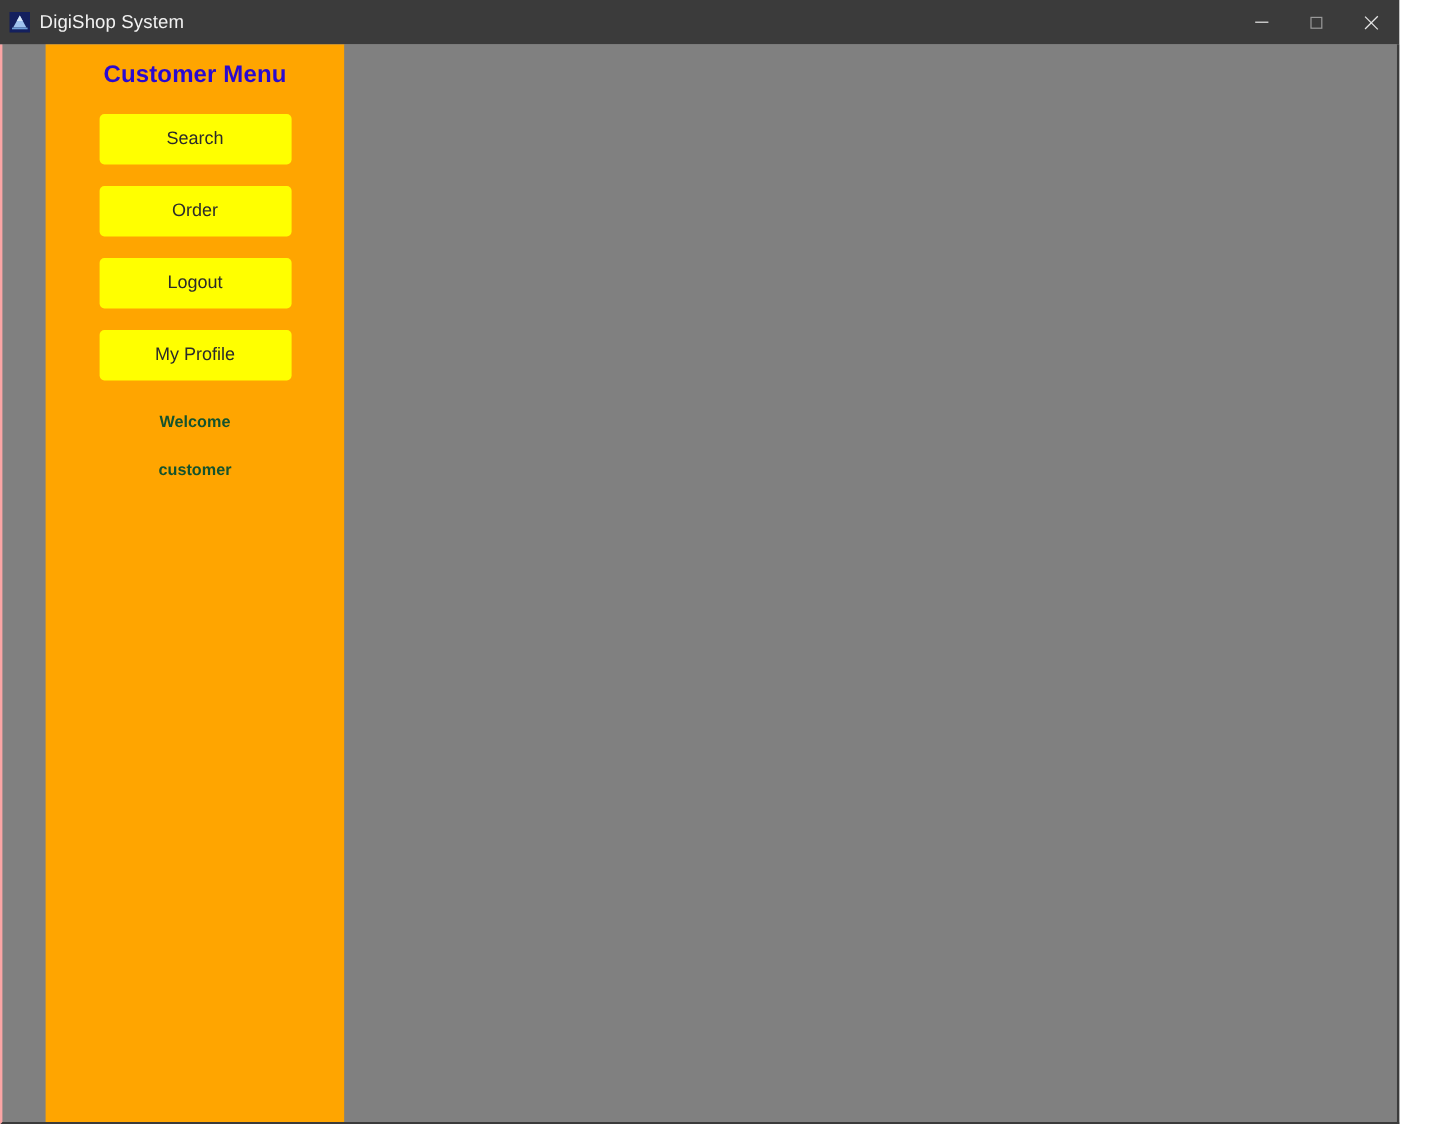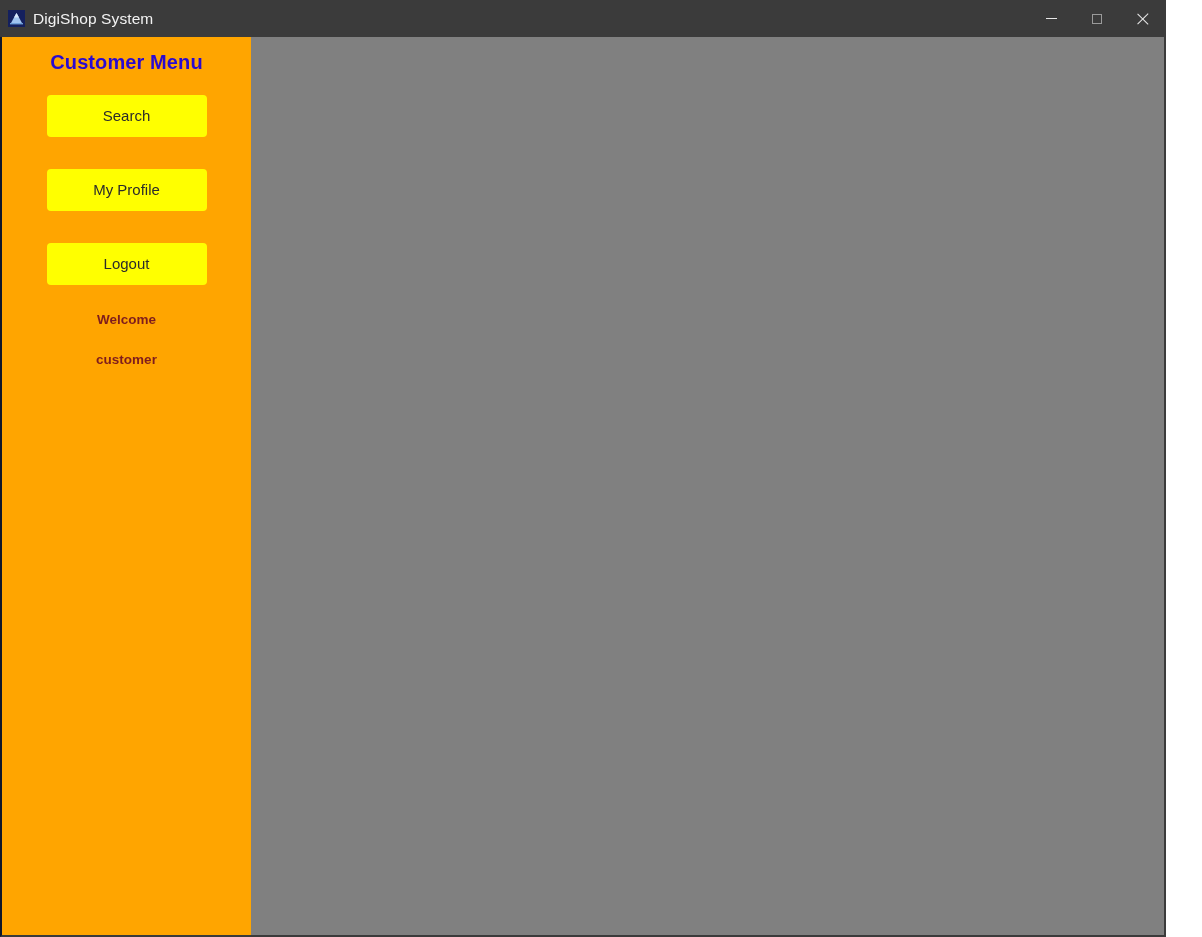--- a/index.html
+++ b/index.html
@@ -109,26 +109,27 @@
     transform-origin: 50% 50%;
   }
   .glyph-close::before { transform: translate(-50%, -1.5px) rotate(45deg); }
   .glyph-close::after  { transform: translate(-50%, -1.5px) rotate(-45deg); }
 
   
   .client {
     flex: 1 1 auto;
     display: flex;
     position: relative;
-    border-left: 2px solid #0f172a;
+    border-left: 2px solid #fca5a5;
     border-right: 2px solid #3b3b3b;
     border-bottom: 2px solid #3b3b3b;
     box-sizing: border-box;
     background: #808080;
     min-height: 0;
+    padding-left: 36px;
   }
 
   .sidebar {
     width: 249px;
     min-width: 249px;
     background: #ffa500;
     display: flex;
     flex-direction: column;
     align-items: center;
     box-sizing: border-box;
@@ -143,21 +144,21 @@
     margin-bottom: 0;
     text-align: center;
     letter-spacing: 0.1px;
     font-family: "Liberation Sans", sans-serif;
   }
 
   .menu-buttons {
     margin-top: 21px;
     display: flex;
     flex-direction: column;
-    gap: 32px;
+    gap: 18px;
     width: 160px;
   }
 
   .menu-btn {
     width: 160px;
     height: 42px;
     background: #ffff00;
     border: none;
     border-radius: 4px;
     color: #2b2b2b;
@@ -169,21 +170,21 @@
     cursor: pointer;
     display: block;
   }
 
   .welcome-block {
     margin-top: 27px;
     width: 160px;
     text-align: center;
   }
   .welcome-line {
-    color: #7f1d1d;
+    color: #14532d;
     font-size: 13.5px;
     font-weight: bold;
     line-height: 16px;
     font-family: "Liberation Sans", sans-serif;
   }
   .welcome-line.second { margin-top: 24px; }
 
   .content-area {
     flex: 1 1 auto;
     background: #808080;
@@ -220,22 +221,23 @@
     </div>
   </div>
 
   <div class="client">
 
     <div class="sidebar">
       <div class="menu-title">Customer Menu</div>
 
       <div class="menu-buttons">
         <button class="menu-btn">Search</button>
+        <button class="menu-btn">Order</button>
+        <button class="menu-btn">Logout</button>
         <button class="menu-btn">My Profile</button>
-        <button class="menu-btn">Logout</button>
       </div>
 
       <div class="welcome-block">
         <div class="welcome-line">Welcome</div>
         <div class="welcome-line second">customer</div>
       </div>
     </div>
 
     <div class="content-area"></div>
 

